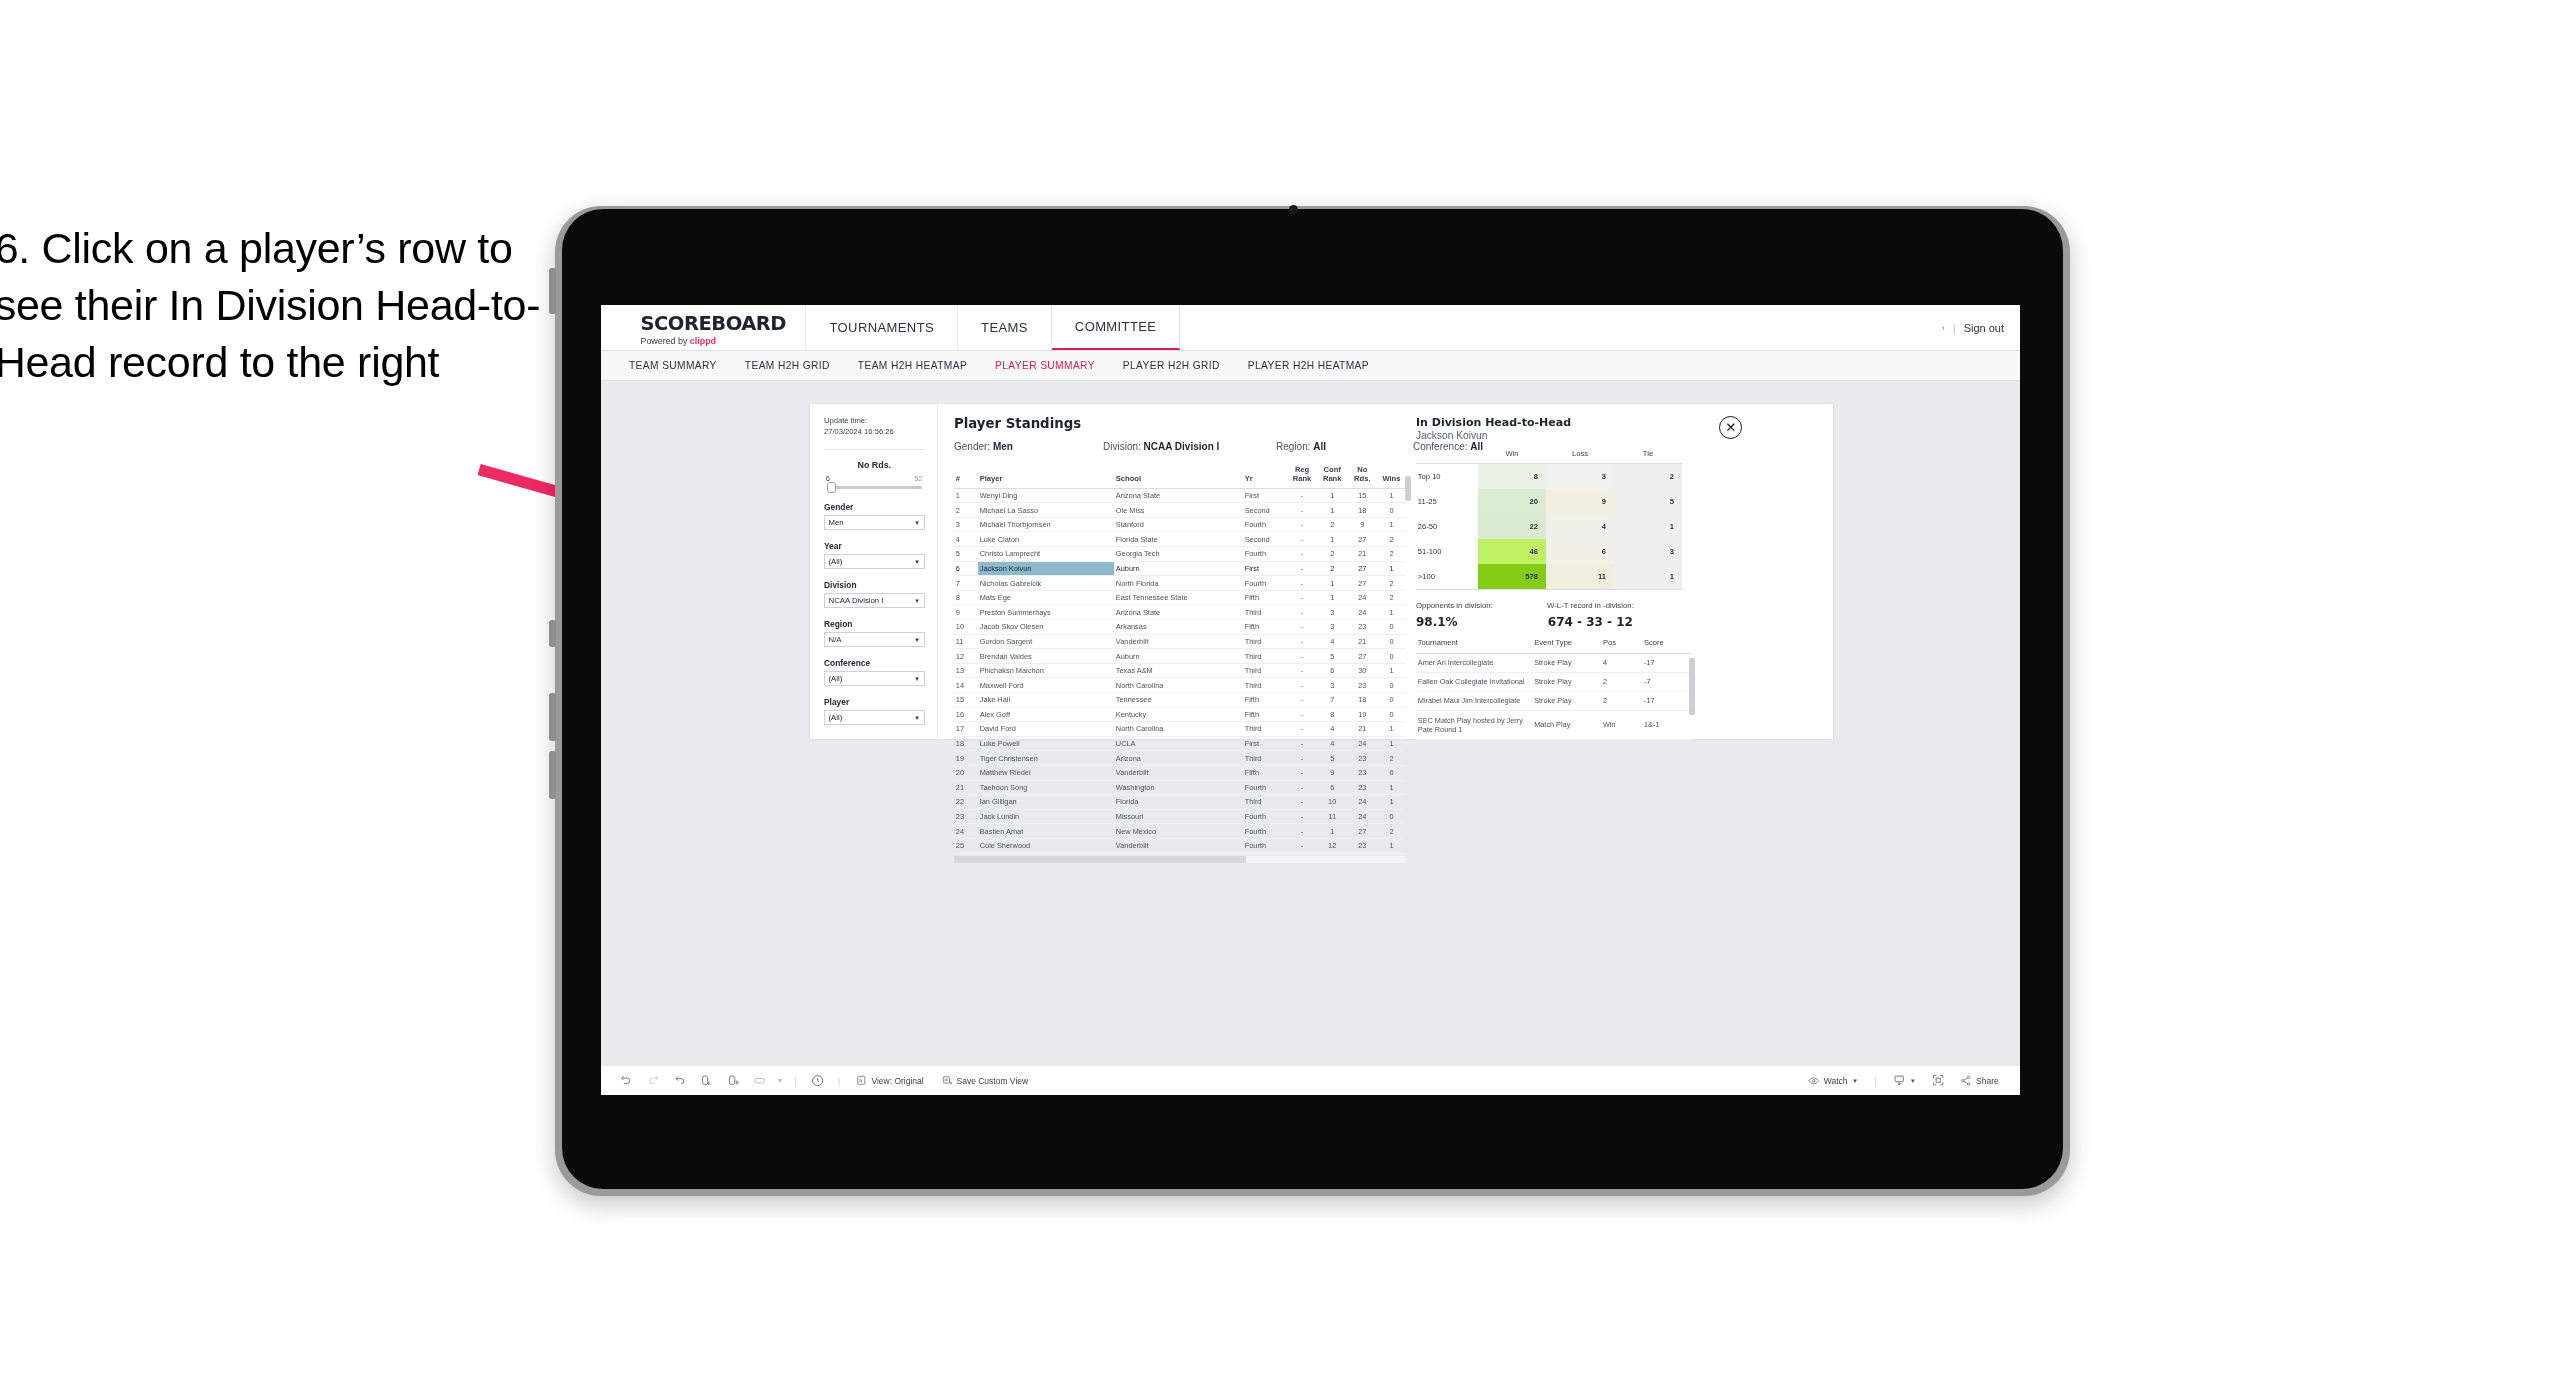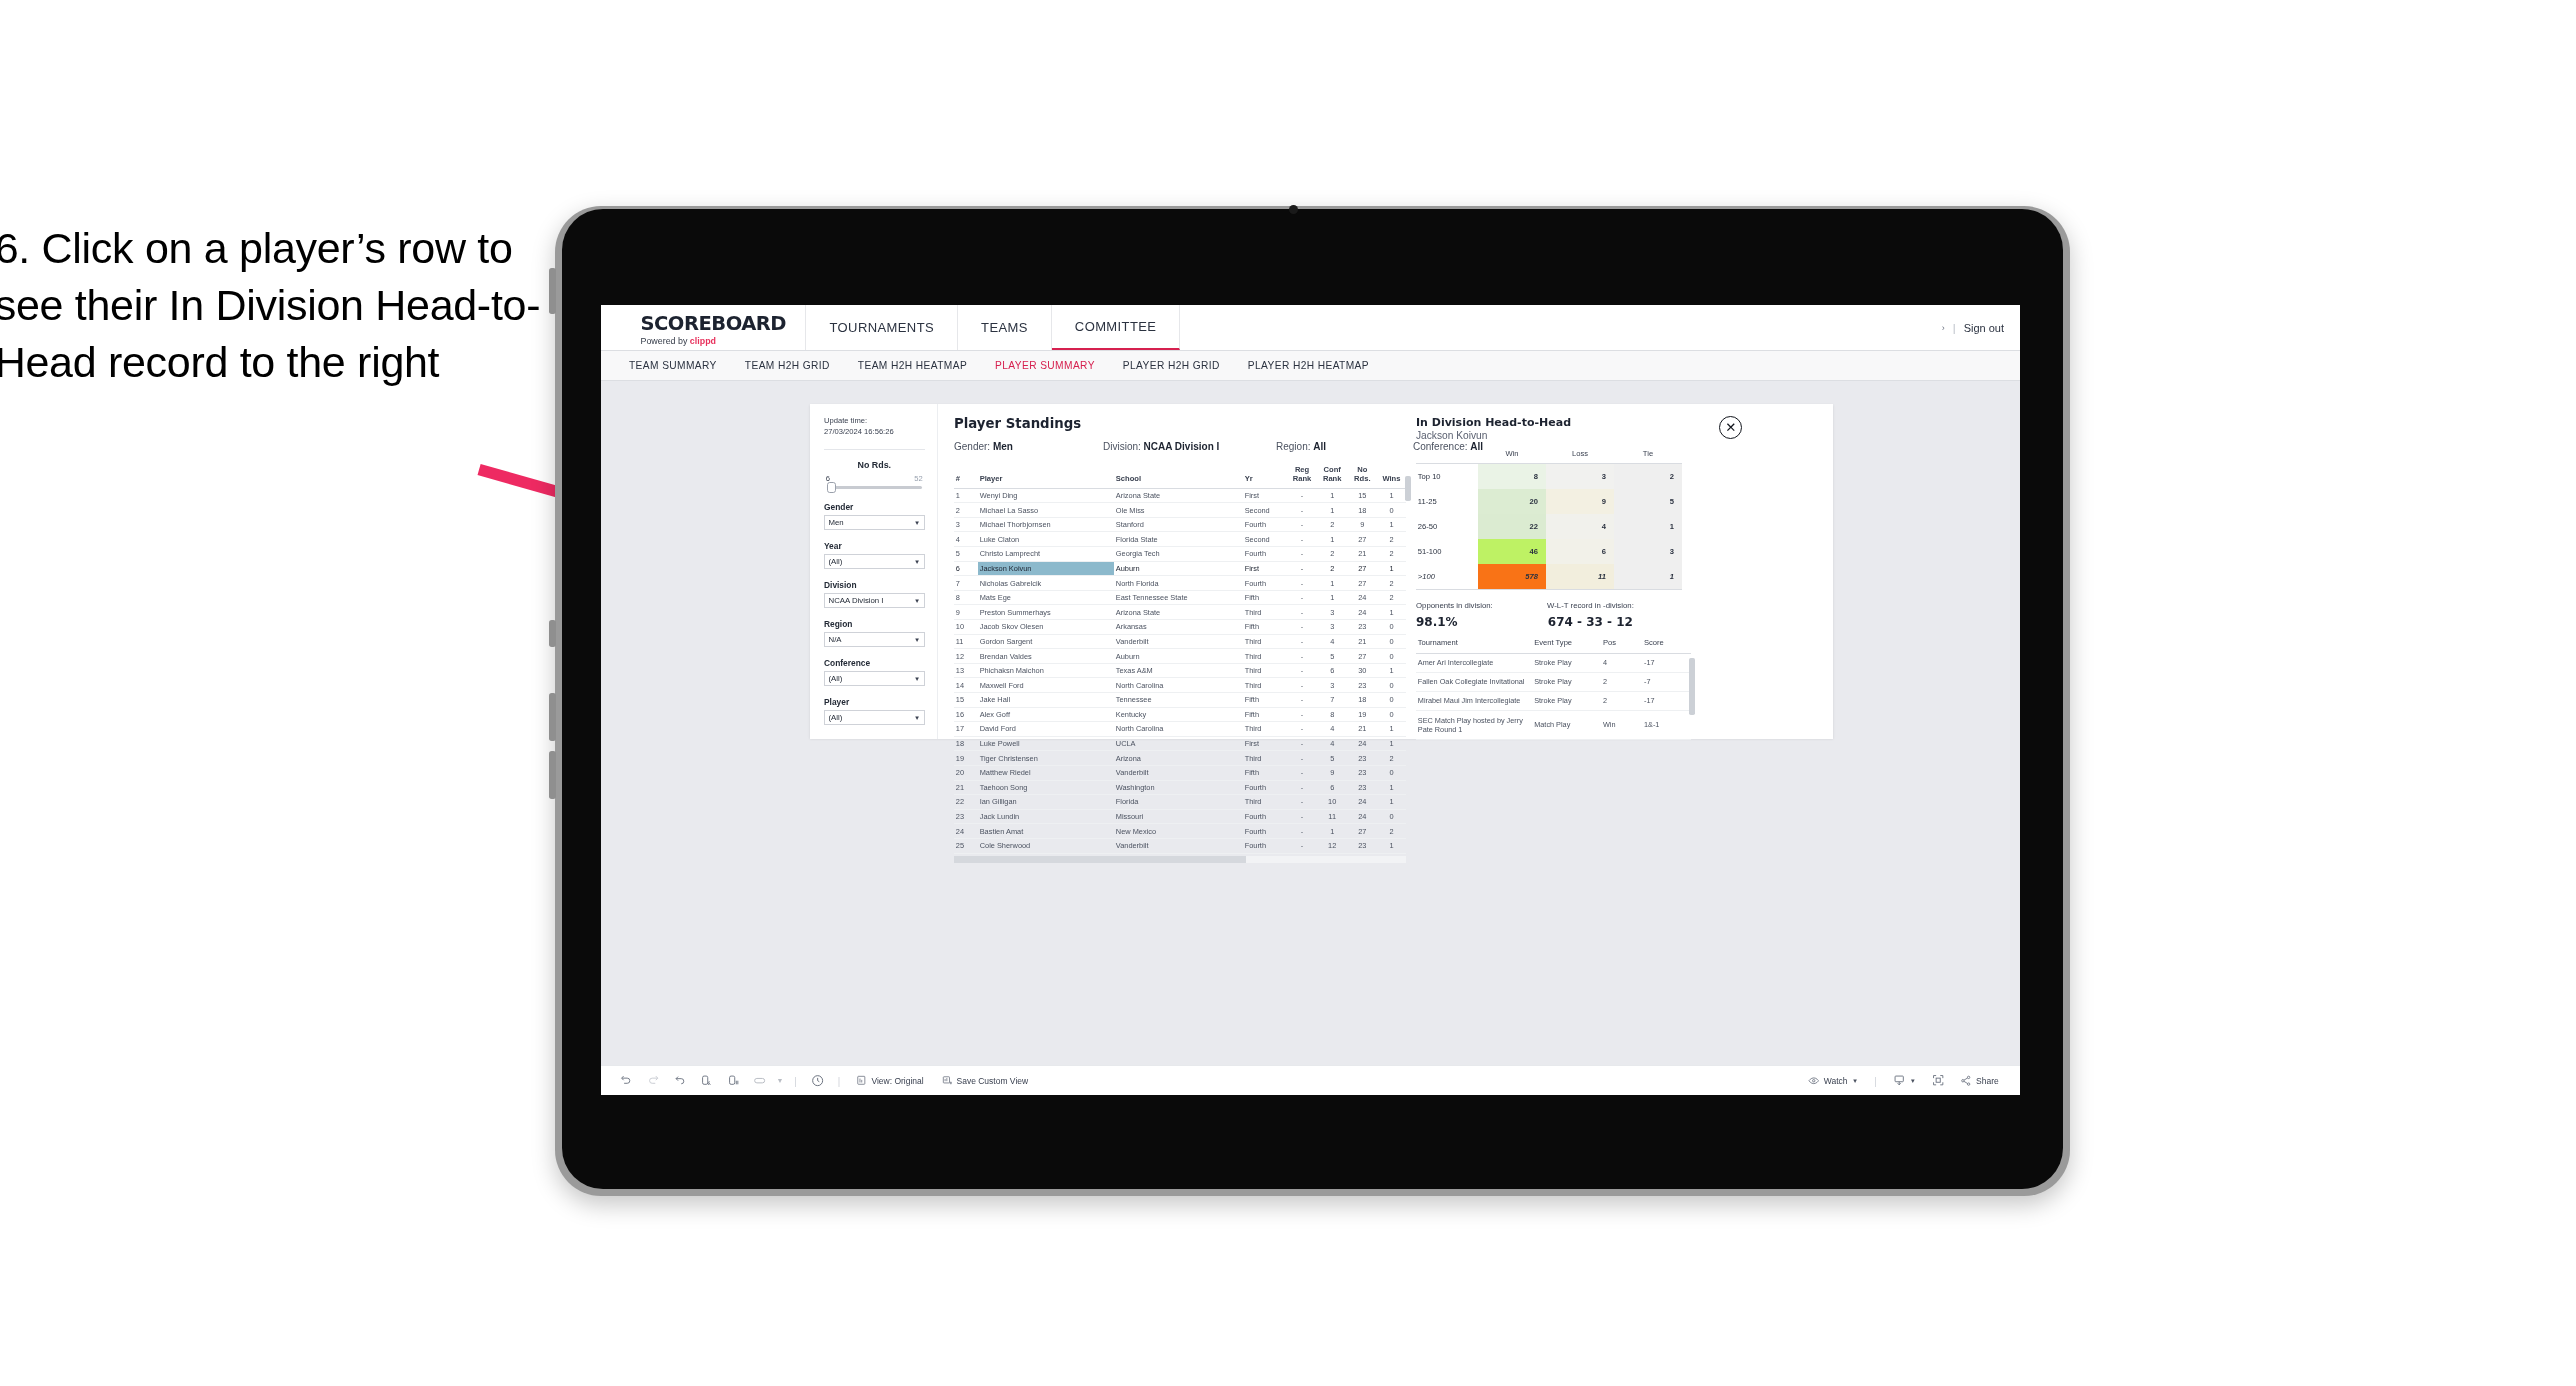--- a/index.html
+++ b/index.html
@@ -163,21 +163,21 @@
     border-radius: 50%; border: 1.9px solid #11151c; display:flex; align-items:center; justify-content:center;
     color: #11151c; font-size: 13.3px; cursor: pointer; background:#fff; font-family: "DejaVu Sans", sans-serif;
   }
   table.heat { border-collapse: collapse; margin-top: 8px; width: 266px; table-layout: fixed; }
   table.heat th { font-size: 7.6px; color: #3a4150; font-weight: 400; text-align: center;
                   padding-bottom: 4.4px; border-bottom: 0.9px solid #d9dce1; }
   table.heat th.rh { width: 62px; border-bottom: 0.9px solid #d9dce1; }
   table.heat td { font-size: 7.6px; color: #2b3240; font-weight: 700; text-align: right;
                   padding: 8px 8px 8px 3.5px; height: 18.6px; }
   table.heat td.rl { font-weight: 400; color: #2b3240; text-align: left; padding-left: 1.8px; background: #fff !important; }
-  table.heat tr:last-child td { border-bottom: 0.9px solid #d9dce1; font-style: italic; }
+  table.heat tr:last-child td { border-bottom: 0.9px solid #d9dce1; }
 
   .kpis { display: flex; margin-top: 11.5px; }
   .kpi-1 { width: 131px; } .kpi-2 { }
   .kpi-lab { font-size: 7.8px; color: #3a4150; }
   .kpi-val { font-size: 12px; font-weight: 700; color: #1d2330; margin-top: 4.4px; font-family:"DejaVu Sans", sans-serif; }
   .kpi-2 .kpi-lab, .kpi-2 .kpi-val { text-align: center; padding-right: 23px; }
 
   .trn-wrap { margin-top: 9.7px; width: 275px; position: relative; }
   table.trn { border-collapse: collapse; width: 275px; table-layout: fixed; }
   table.trn th { font-size: 7.6px; color: #3a4150; font-weight: 400; text-align: left;
@@ -633,21 +633,21 @@
                     <td style="background: rgb(239, 239, 239);">1</td>
                   </tr>
                   <tr>
                     <td class="rl">51-100</td>
                     <td style="background: #bef264;">46</td>
                     <td style="background: rgb(242, 241, 233);">6</td>
                     <td style="background: rgb(239, 239, 239);">3</td>
                   </tr>
                   <tr>
                     <td class="rl">&gt;100</td>
-                    <td style="background: #f97316;">578</td>
+                    <td style="background: #84cc16;">578</td>
                     <td style="background: rgb(242, 238, 221);">11</td>
                     <td style="background: rgb(239, 239, 239);">1</td>
                   </tr>
                 </tbody>
             </table>
 
             <div class="kpis">
               <div class="kpi-1">
                 <div class="kpi-lab">Opponents in division:</div>
                 <div class="kpi-val">98.1%</div>

